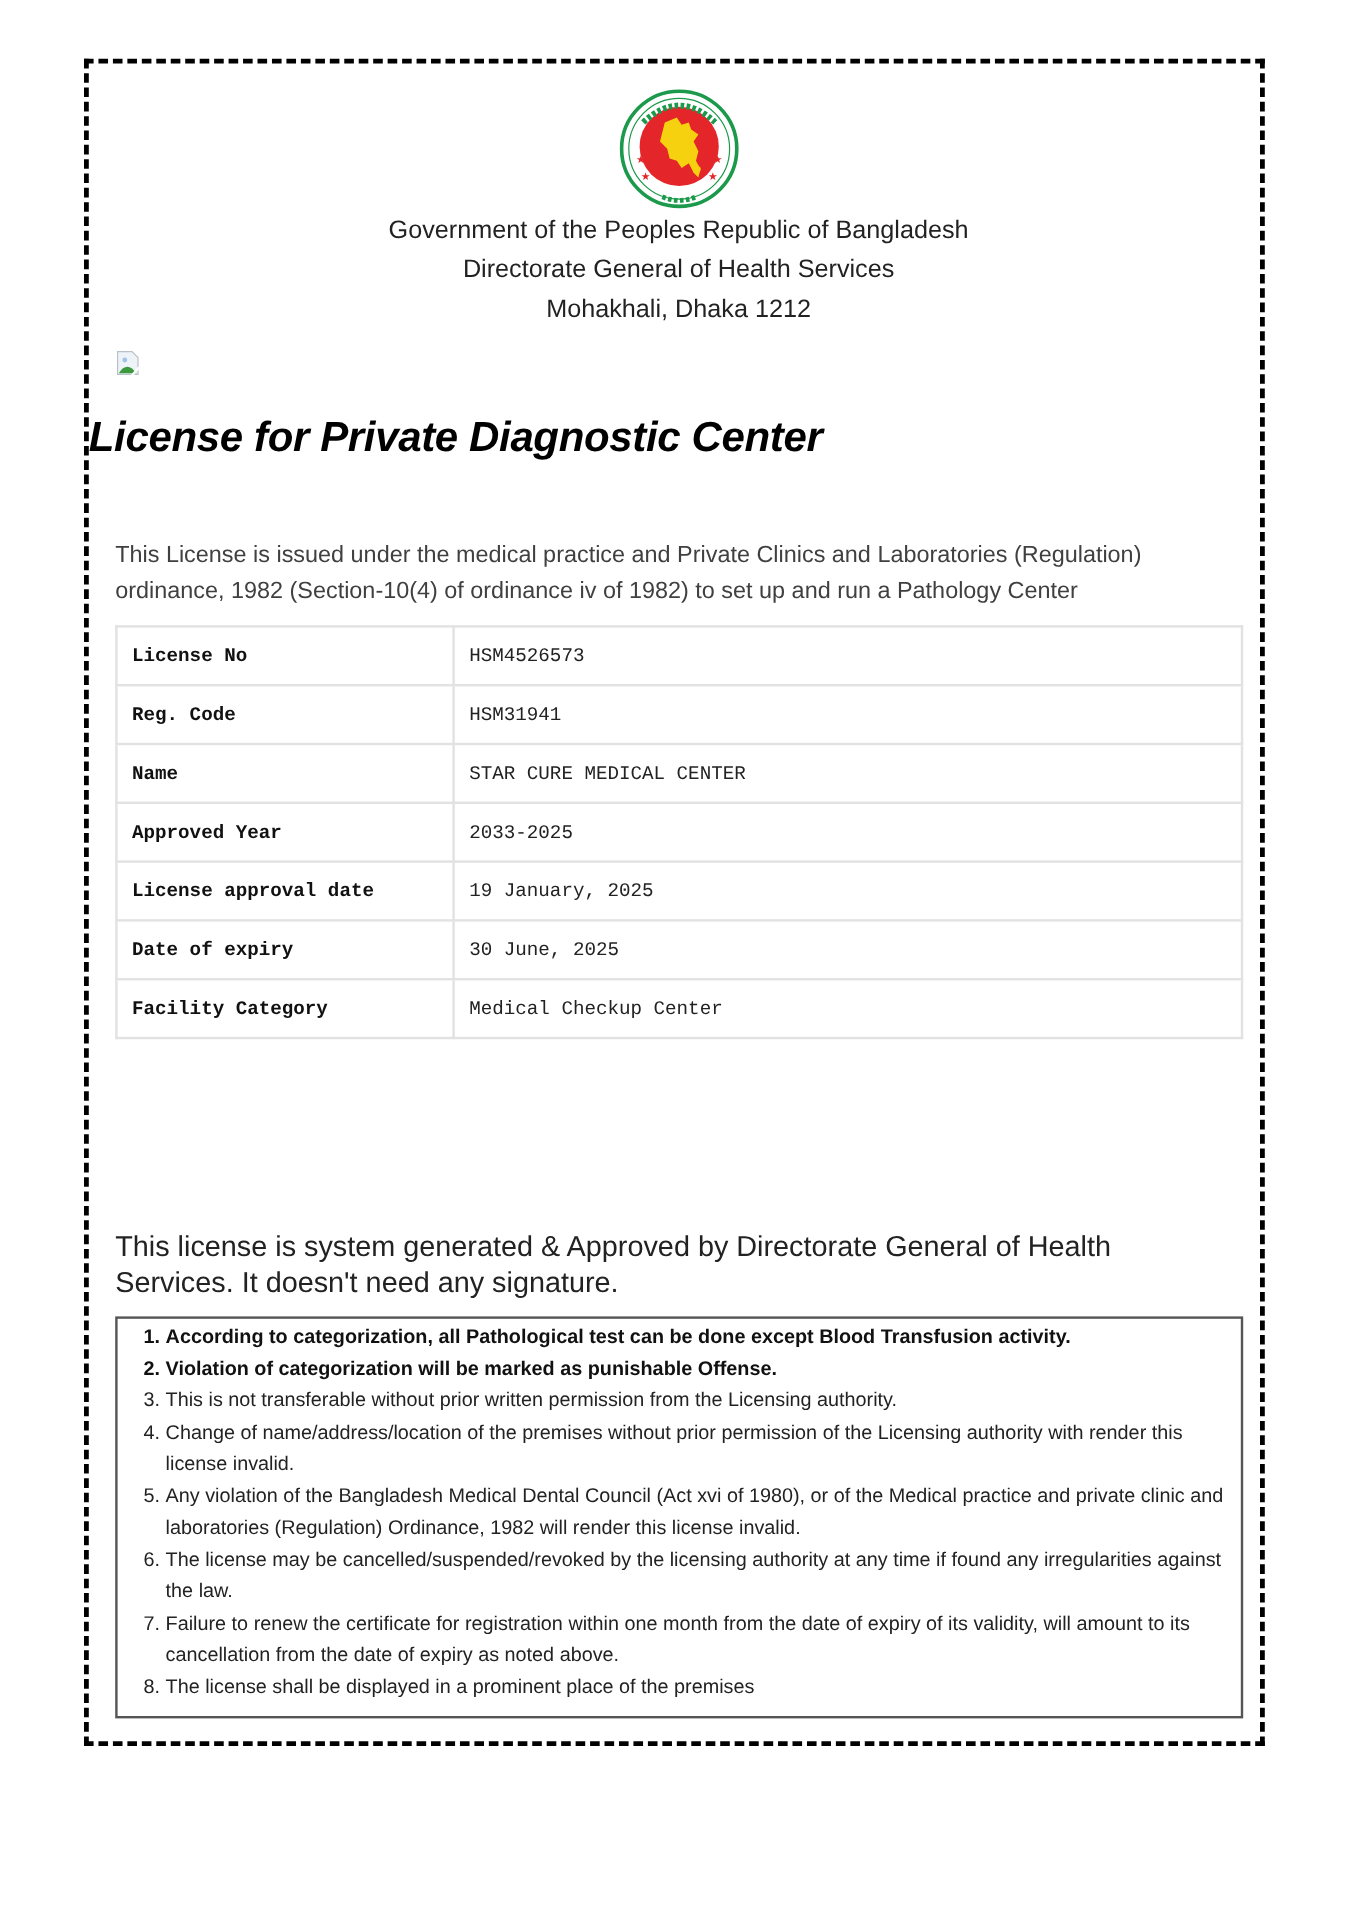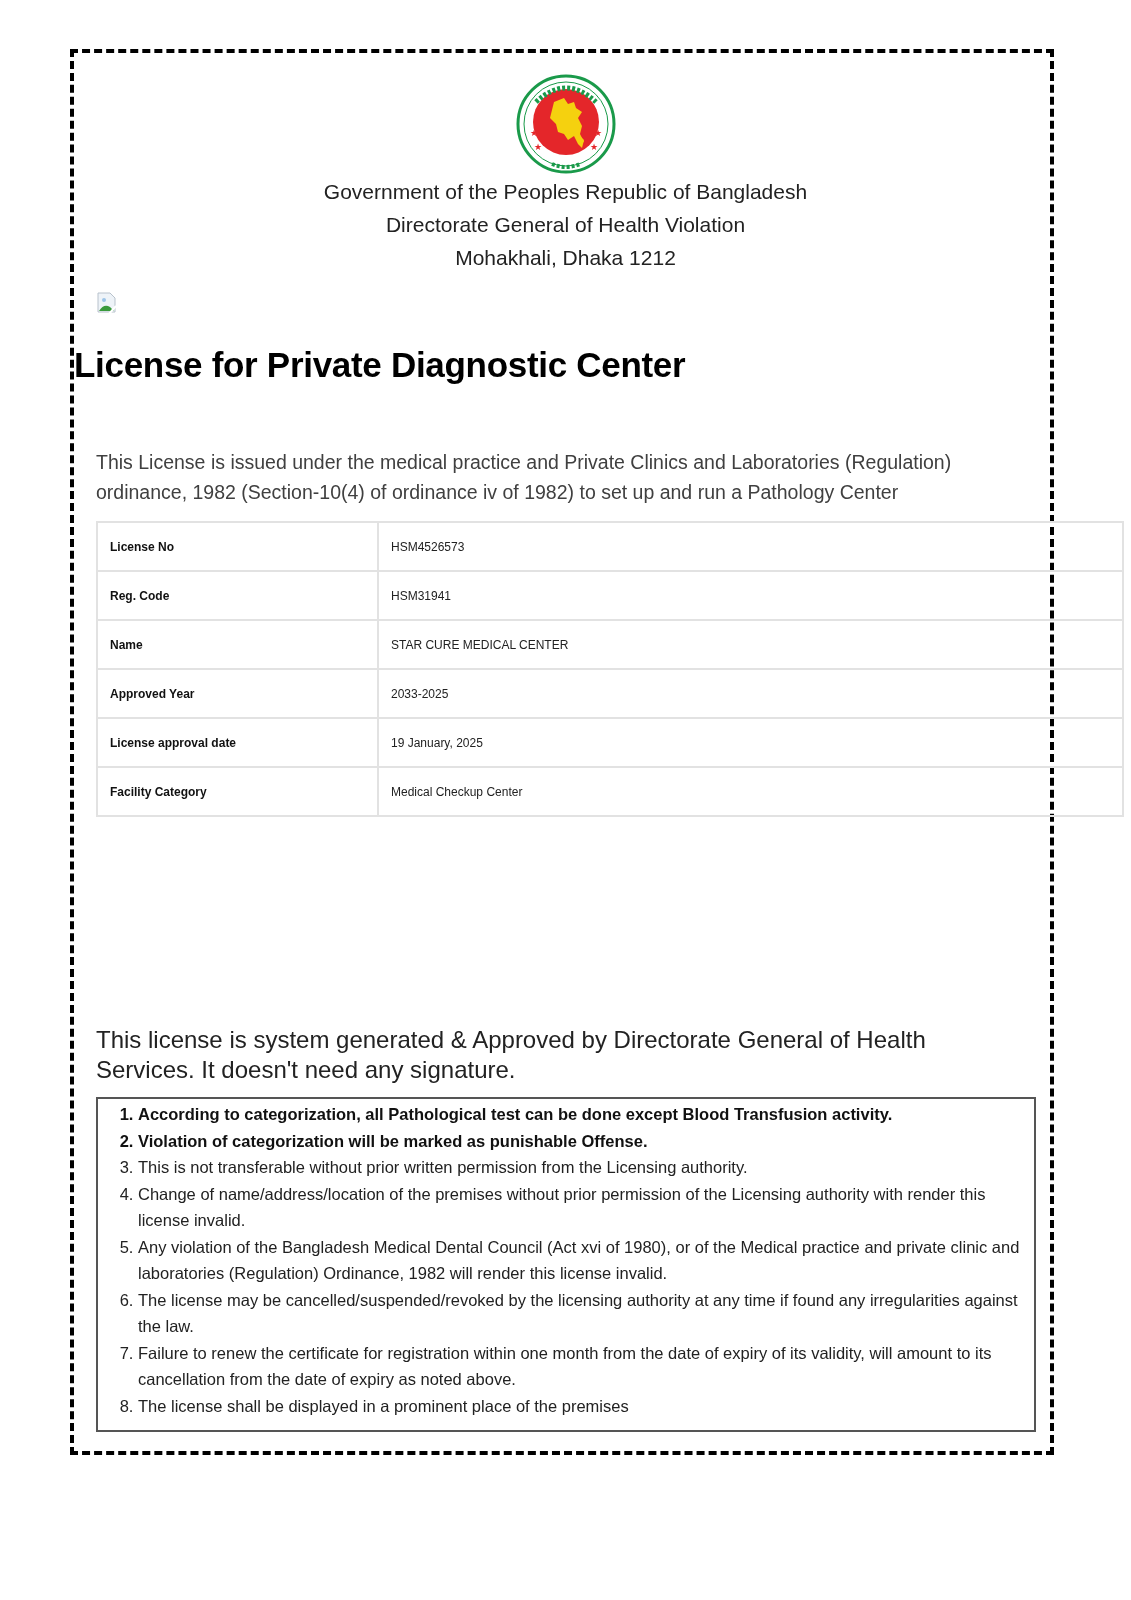--- a/index.html
+++ b/index.html
@@ -16,29 +16,29 @@
   }
   .header {
     position: absolute; left: 0; top: 175px; width: 1131px; text-align: center;
     font-size: 21px; line-height: 33px; color: #222;
   }
   .broken-img {
     position: absolute; left: 96px; top: 292px; width: 22px; height: 22px;
   }
   .title {
     position: absolute; left: 74px; top: 345px; margin: 0;
-    font-size: 35px; font-weight: bold; color: #000; letter-spacing: -0.3px;
+    font-size: 35px; font-weight: bold; color: #000; letter-spacing: -0.3px; font-style: italic;
   }
   .intro {
     position: absolute; left: 96px; top: 447px; width: 940px;
     font-size: 19.5px; line-height: 30px; color: #404040;
   }
   table.info {
-    position: absolute; left: 96px; top: 521px; width: 1028px;
-    border-collapse: collapse; font-size: 12px; color: #222;
+    position: absolute; left: 96px; top: 521px; width: 940px;
+    border-collapse: collapse; font-size: 16px; color: #222; font-family: Liberation Mono, monospace;
   }
   table.info td {
     border: 2px solid #e2e2e2; height: 49px; padding: 0 12px; box-sizing: border-box;
   }
   table.info td.k { width: 281px; font-weight: bold; color: #111; }
   .note {
     position: absolute; left: 96px; top: 1025px; width: 900px;
     font-size: 24px; line-height: 30px; color: #222;
   }
   .terms {
@@ -65,21 +65,21 @@
     <text x="78" y="64" font-size="9" fill="#e4262a">★</text>
     <text x="18" y="78" font-size="9" fill="#e4262a">★</text>
     <text x="74" y="78" font-size="9" fill="#e4262a">★</text>
     <path d="M20 30 Q50 2 80 30" fill="none" stroke="#1a9a4a" stroke-width="5" stroke-dasharray="3 2"></path>
     <path d="M36 92 Q50 98 64 92" fill="none" stroke="#1a9a4a" stroke-width="4" stroke-dasharray="3 2"></path>
   </svg>
 </div>
 
 <div class="header">
   <div>Government of the Peoples Republic of Bangladesh</div>
-  <div>Directorate General of Health Violation</div>
+  <div>Directorate General of Health Services</div>
   <div>Mohakhali, Dhaka 1212</div>
 </div>
 
 <div class="broken-img">
   <svg width="22" height="22" viewBox="0 0 22 22">
     <path d="M2 1 H14 L19 6 V20 H2 Z" fill="#eef3f8" stroke="#b8c2cc" stroke-width="1"></path>
     <path d="M3 19 Q8 11 14 15 L18 19 Z" fill="#3a9a3c"></path>
     <circle cx="8" cy="8" r="2" fill="#9cc4e8"></circle>
     <path d="M13 22 L20 14" stroke="#fff" stroke-width="2"></path>
   </svg>
@@ -105,20 +105,24 @@
       </tr>
       <tr>
         <td class="k">Approved Year</td>
         <td>2033-2025</td>
       </tr>
       <tr>
         <td class="k">License approval date</td>
         <td>19 January, 2025</td>
       </tr>
       <tr>
+        <td class="k">Date of expiry</td>
+        <td>30 June, 2025</td>
+      </tr>
+      <tr>
         <td class="k">Facility Category</td>
         <td>Medical Checkup Center</td>
       </tr>
     </tbody>
 </table>
 
 <div class="note">This license is system generated &amp; Approved by Directorate General of Health Services. It doesn't need any signature.</div>
 
 <div class="terms">
   <ol id="terms-list">

